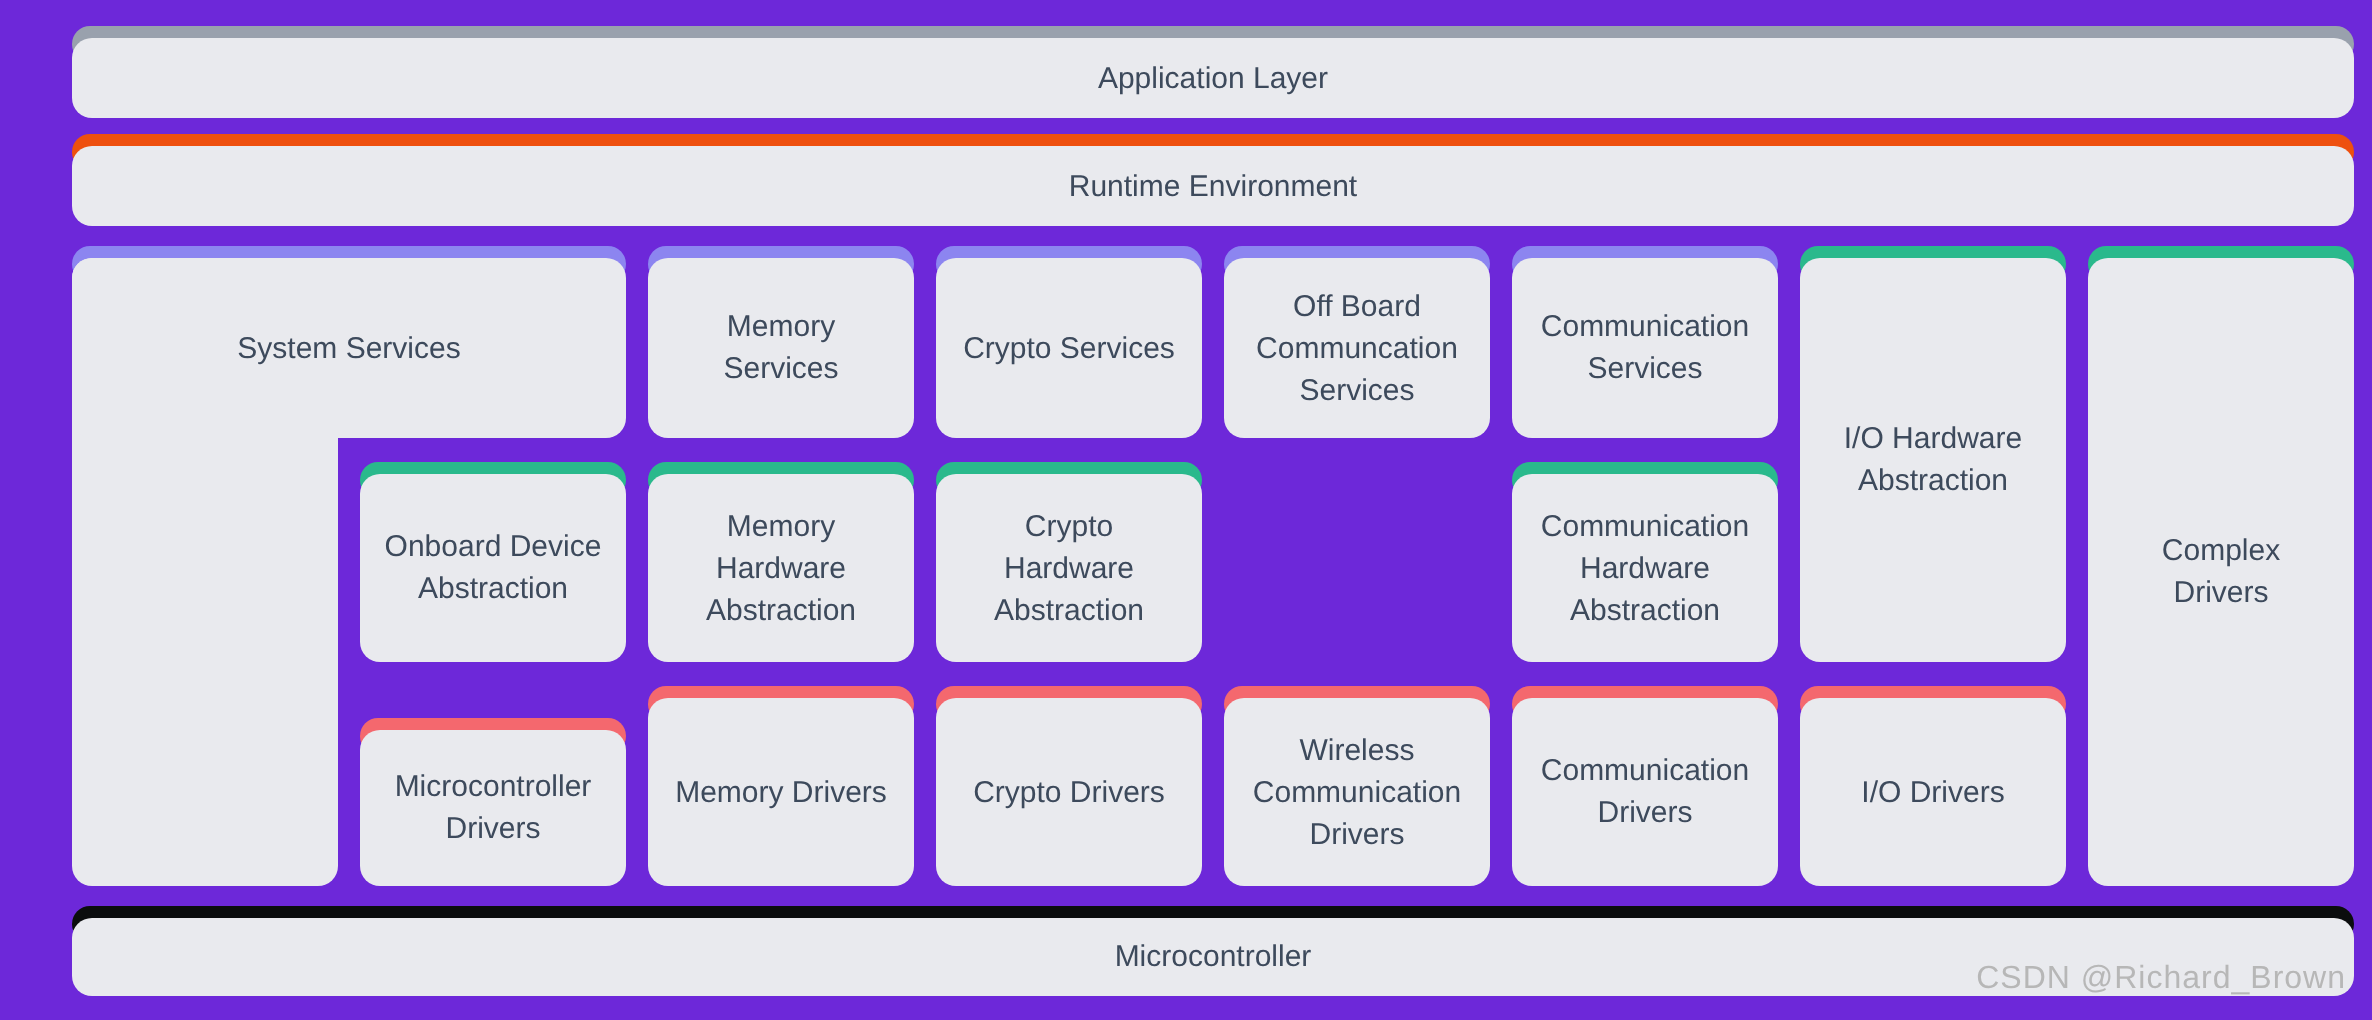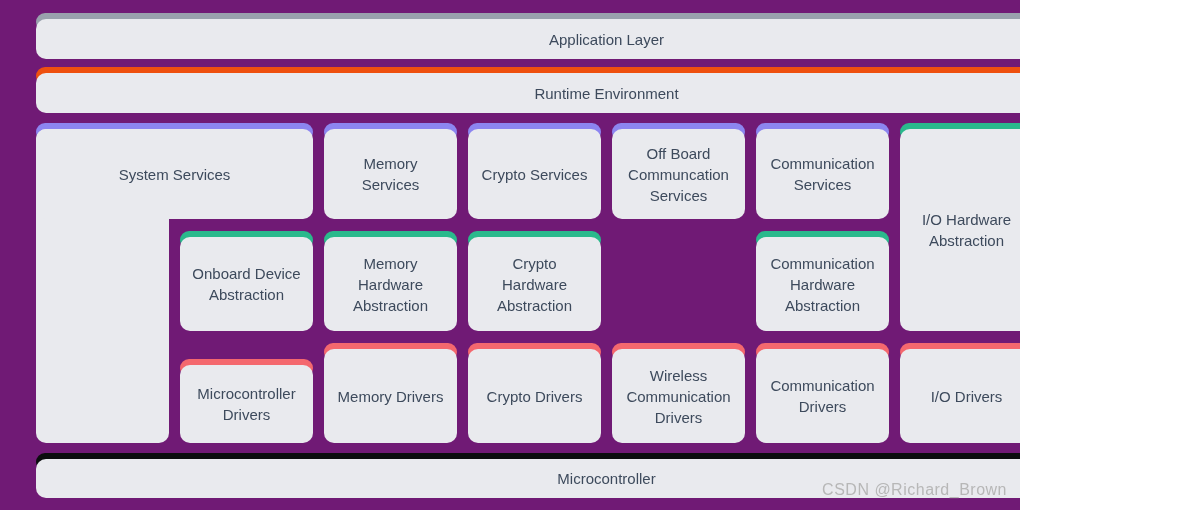--- a/index.html
+++ b/index.html
@@ -1,20 +1,20 @@
 <!DOCTYPE html>
 <html style="--cap_gray: #99a1ad; --cap_orange: #ee500f; --cap_purple: #8c85f0; --cap_green: #2ab98c; --cap_red: #f4686e; --cap_black: #0b0d0e; --body: #e9eaee; --text: #3d4a5c;"><head>
 <meta charset="utf-8">
 <style>
   html,body { margin:0; padding:0; background:#ffffff; }
   .canvas {
     position: relative;
-    width: 1020px;
+    width: 1186px;
     height: 510px;
-    background: #701a75;
+    background: #6d28d9;
     font-family: "Liberation Sans", "DejaVu Sans", sans-serif;
     color: var(--text, #3d4a5c);
     overflow: hidden;
   }
 
   
   .block { position: relative; }
   .cap {
     position: absolute; top: 0; left: 0; right: 0;
     height: 18px;

